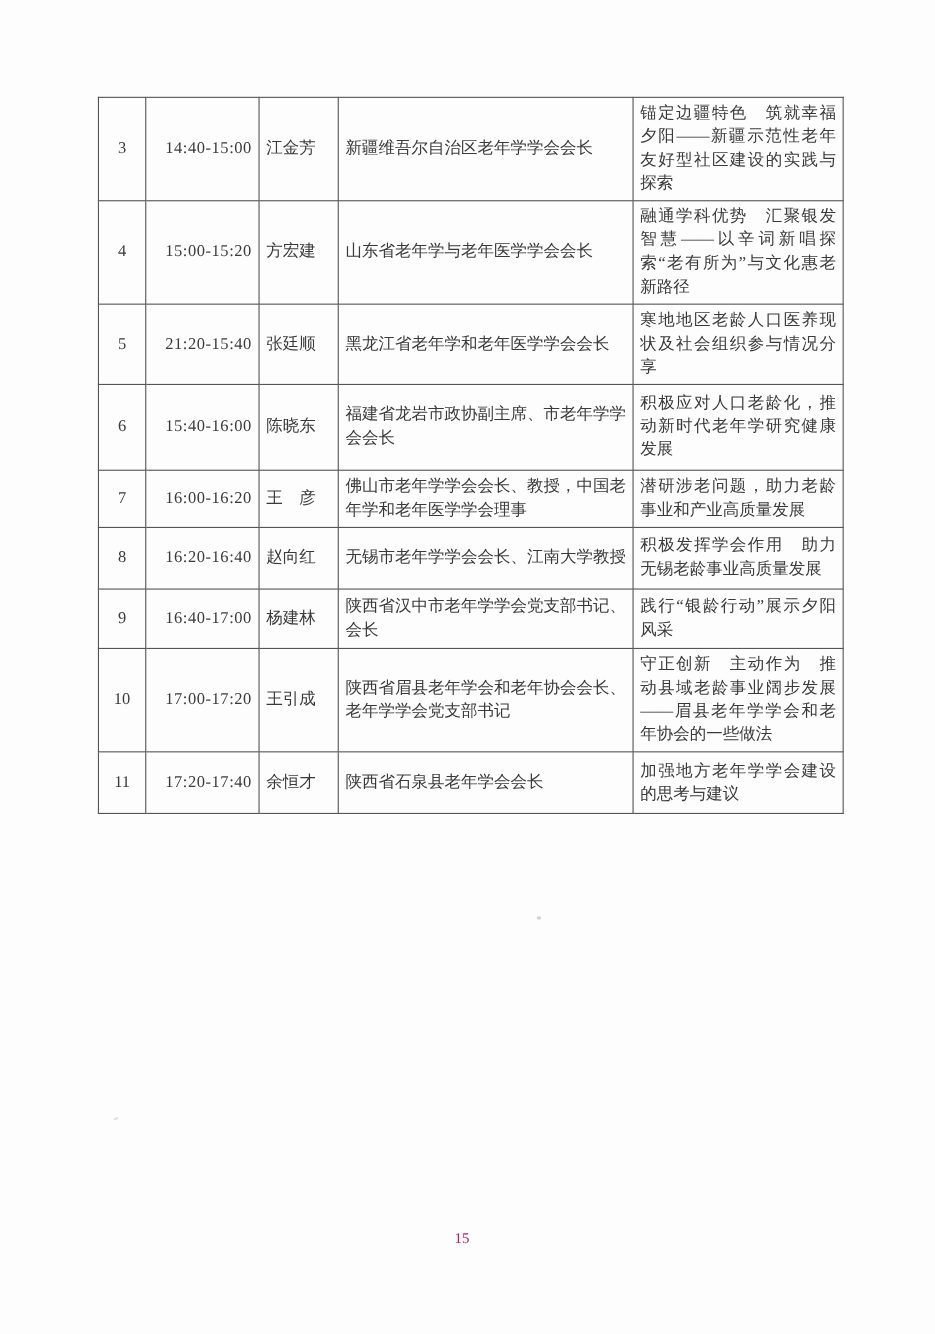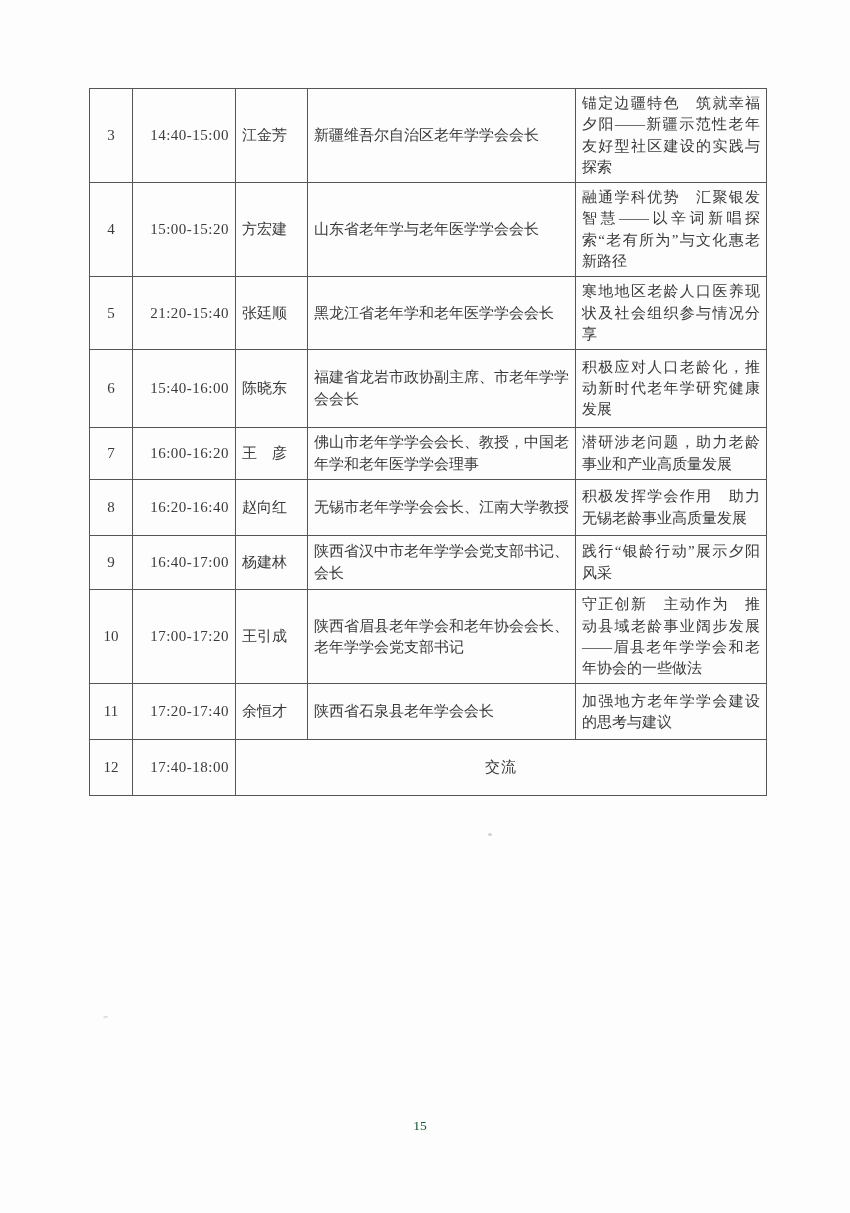--- a/index.html
+++ b/index.html
@@ -53,21 +53,21 @@
   table.schedule tr:nth-child(9)  { height: 56px; }
   table.schedule tr:nth-child(10) { height: 56px; }
 
   .page-number {
     position: absolute;
     left: 0;
     top: 1118px;
     width: 840px;
     text-align: center;
     font-size: 13.5px;
-    color: #14532d;
+    color: #be185d;
   }
   .speck {
     position: absolute;
     background: rgba(125,125,125,0.35);
     border-radius: 50%;
   }
   .speck-1 { left: 488px; top: 833px; width: 4px; height: 3px; }
   .speck-2 { left: 103px; top: 1016px; width: 5px; height: 2px; transform: rotate(-20deg); opacity: .7; }
 </style>
 </head>
@@ -140,25 +140,20 @@
         <td class="c-title">陕西省眉县老年学会和老年协会会长、老年学学会党支部书记</td>
         <td class="c-topic">守正创新　主动作为　推动县域老龄事业阔步发展——眉县老年学学会和老年协会的一些做法</td>
       </tr>
       <tr>
         <td class="c-no">11</td>
         <td class="c-time">17:20-17:40</td>
         <td class="c-name">余恒才</td>
         <td class="c-title">陕西省石泉县老年学会会长</td>
         <td class="c-topic">加强地方老年学学会建设的思考与建议</td>
       </tr>
-      <tr>
-        <td class="c-no">12</td>
-        <td class="c-time">17:40-18:00</td>
-        <td class="c-merged" colspan="3">交流</td>
-      </tr>
     </tbody>
   </table>
 
   <div class="speck speck-1"></div>
   <div class="speck speck-2"></div>
 
   <div class="page-number">15</div>
 </div>
 
 </body></html>

